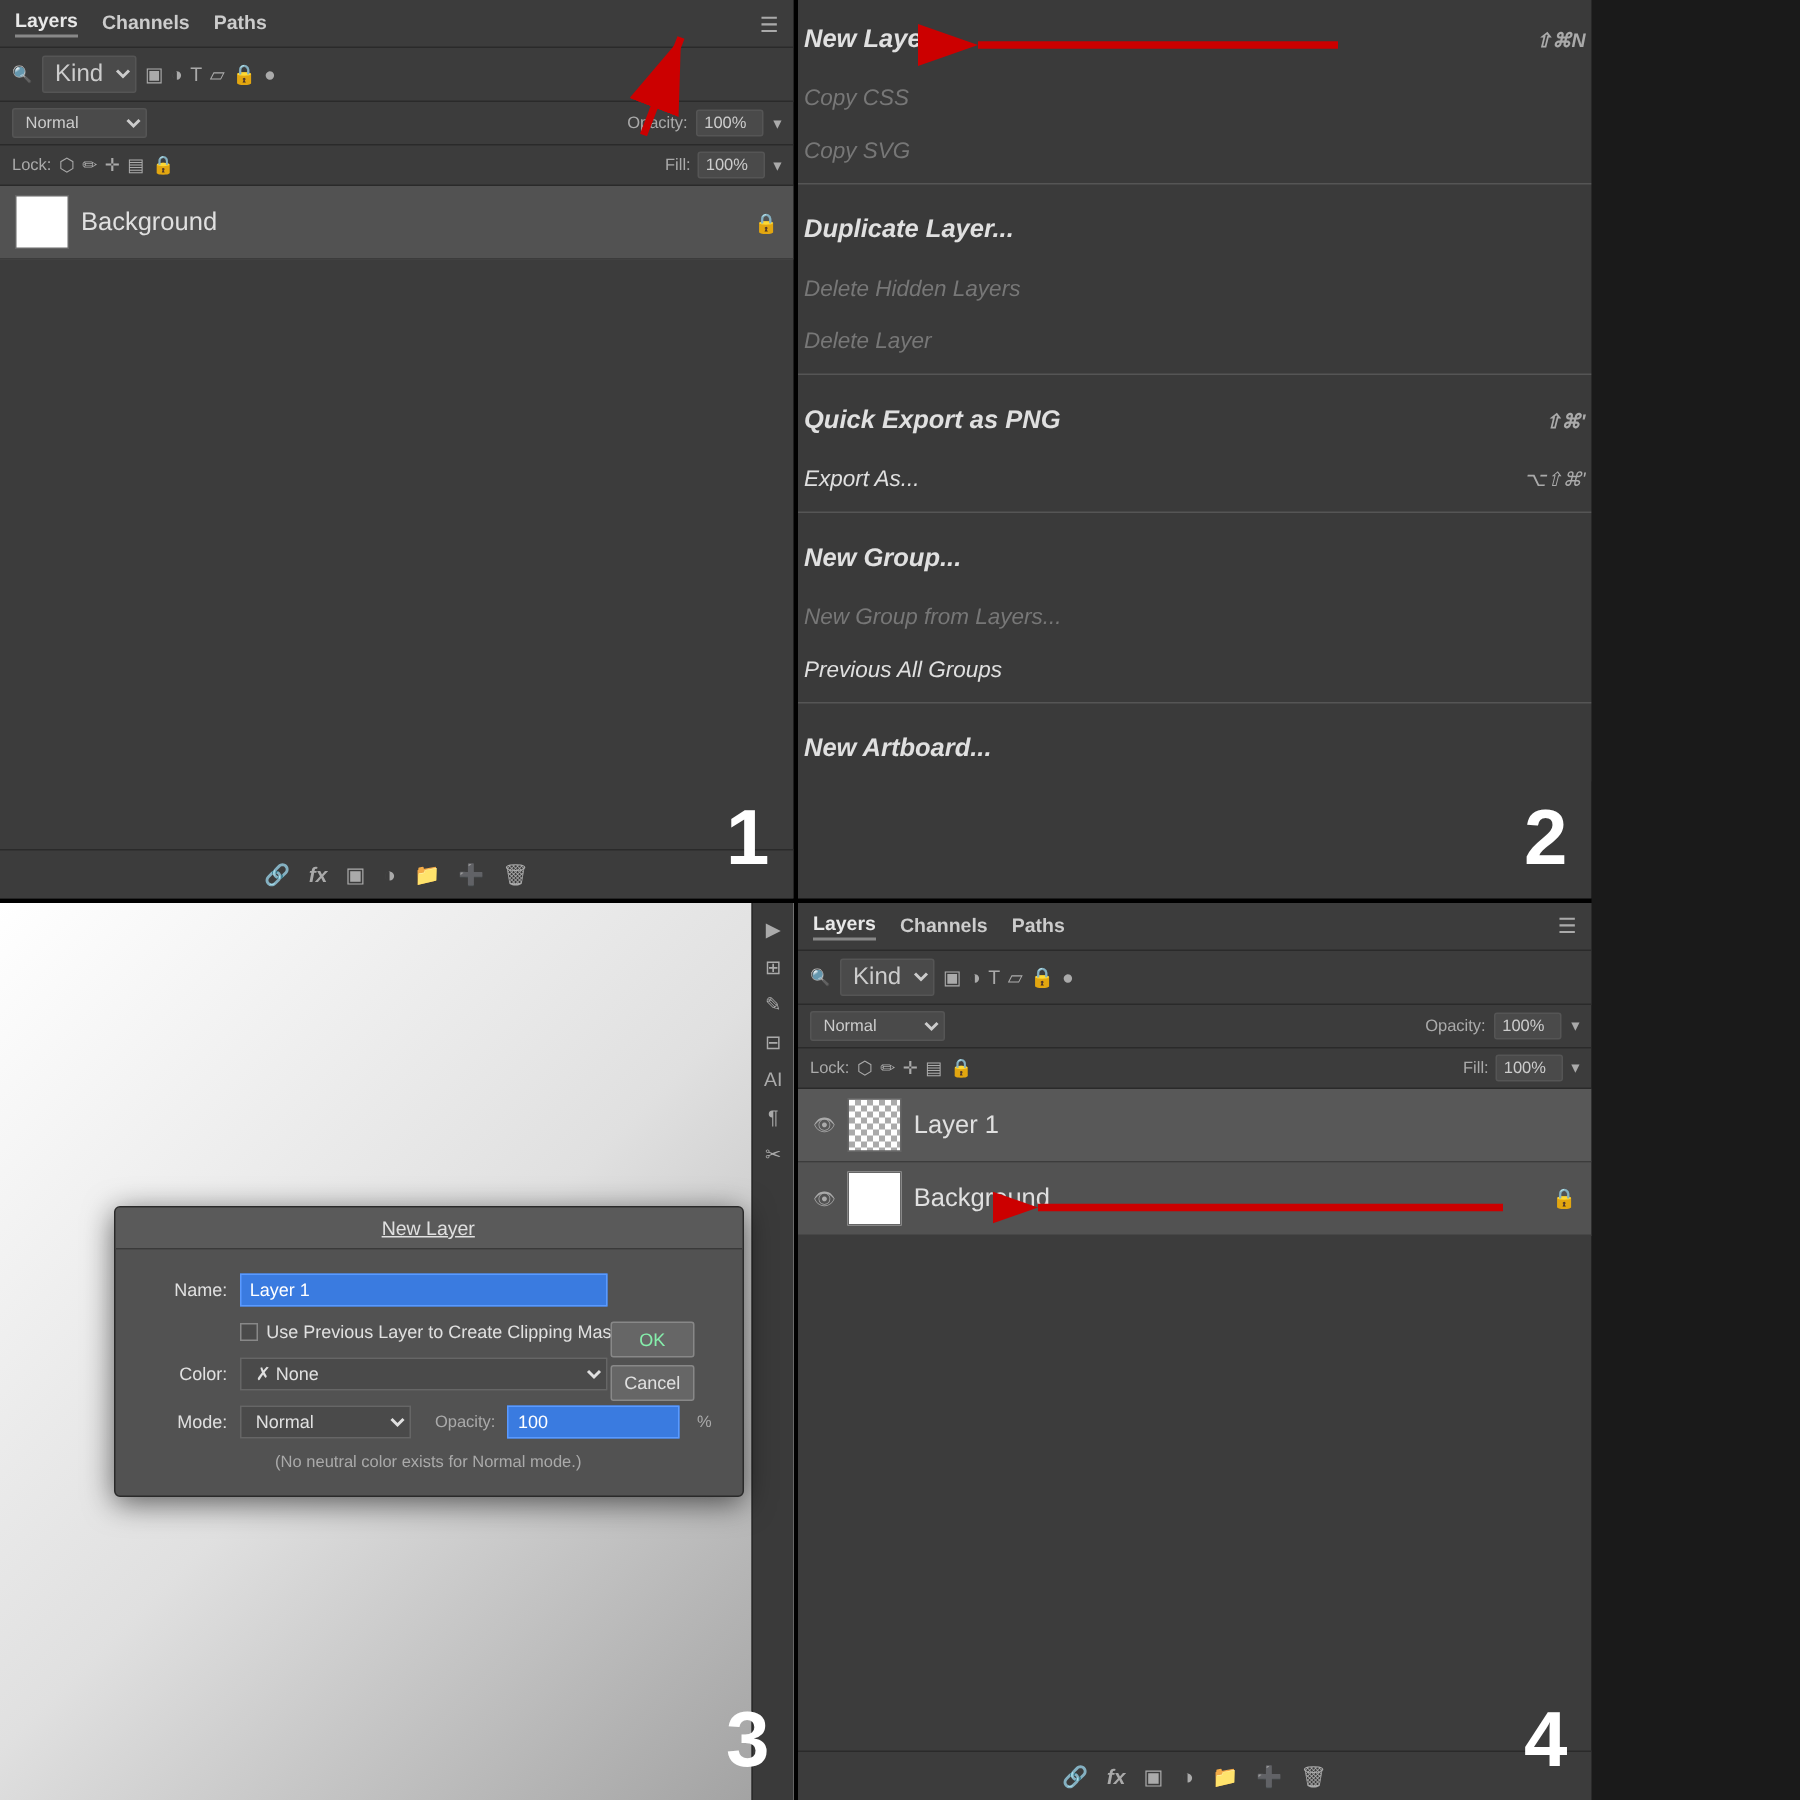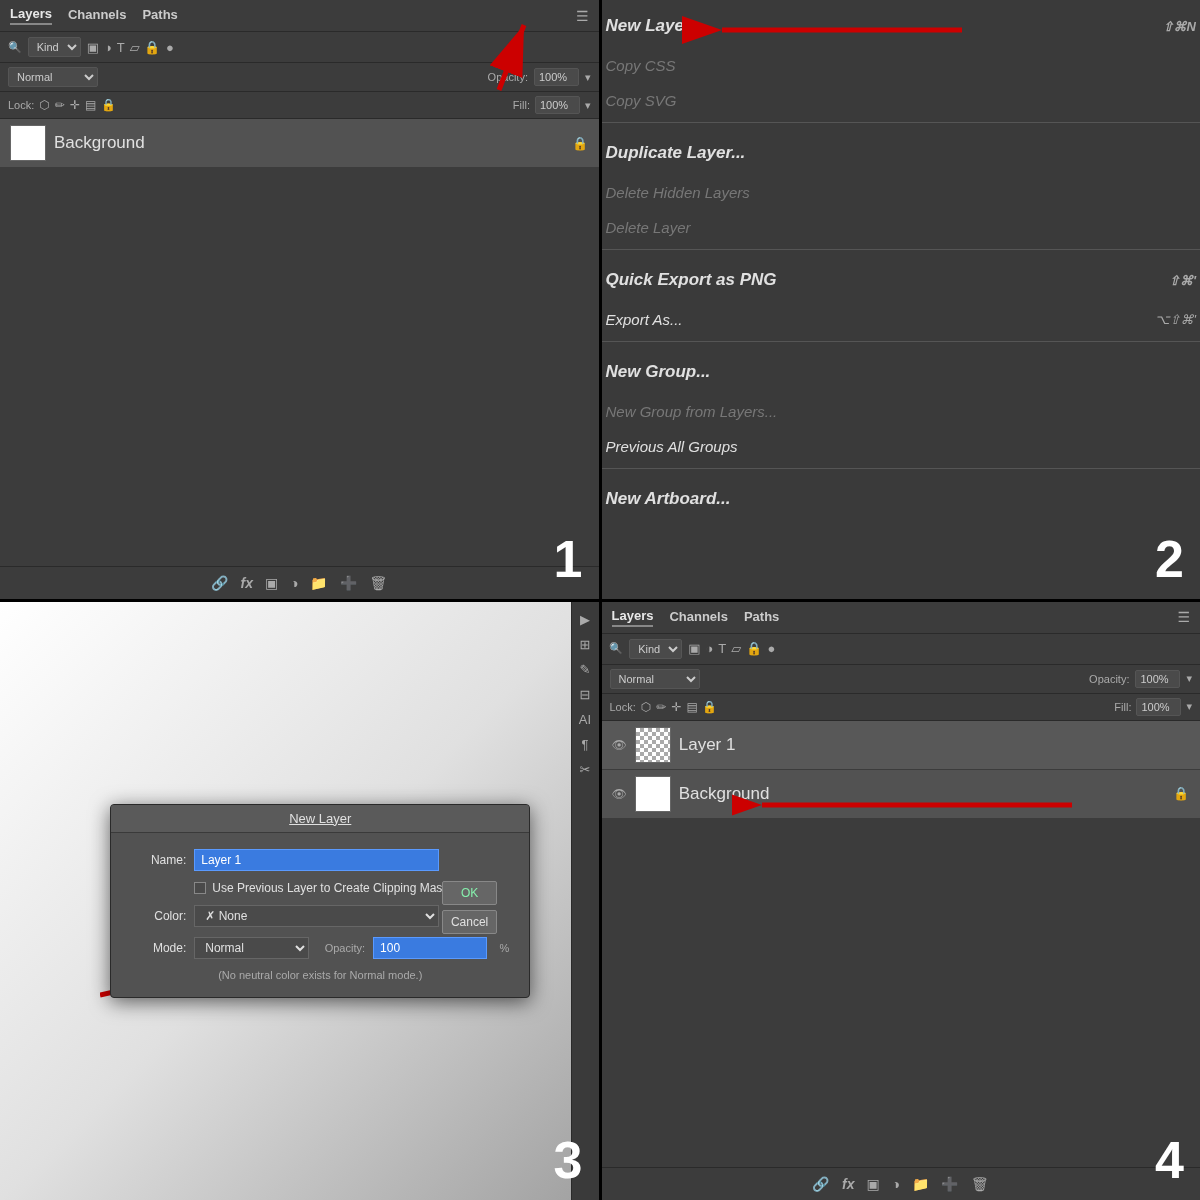--- a/index.html
+++ b/index.html
@@ -8,21 +8,21 @@
       height: 1200px;
       background: #1a1a1a;
       font-family: Arial, sans-serif;
       overflow: hidden;
     }
 
     .grid {
       display: grid;
       grid-template-columns: 1fr 1fr;
       grid-template-rows: 1fr 1fr;
-      width: 1200px;
+      width: 1061px;
       height: 1200px;
       gap: 3px;
       background: #000;
     }
 
     .panel {
       background: #3c3c3c;
       position: relative;
       overflow: hidden;
     }
@@ -72,21 +72,21 @@
 
     .filter-icon {
       color: #aaa;
       font-size: 11px;
     }
 
     .kind-dropdown {
       background: #4a4a4a;
       border: 1px solid #555;
       color: #ccc;
-      font-size: 11px;
+      font-size: 16px;
       padding: 2px 4px;
       border-radius: 2px;
     }
 
     .toolbar-icons {
       display: flex;
       gap: 5px;
       color: #aaa;
       font-size: 13px;
     }

